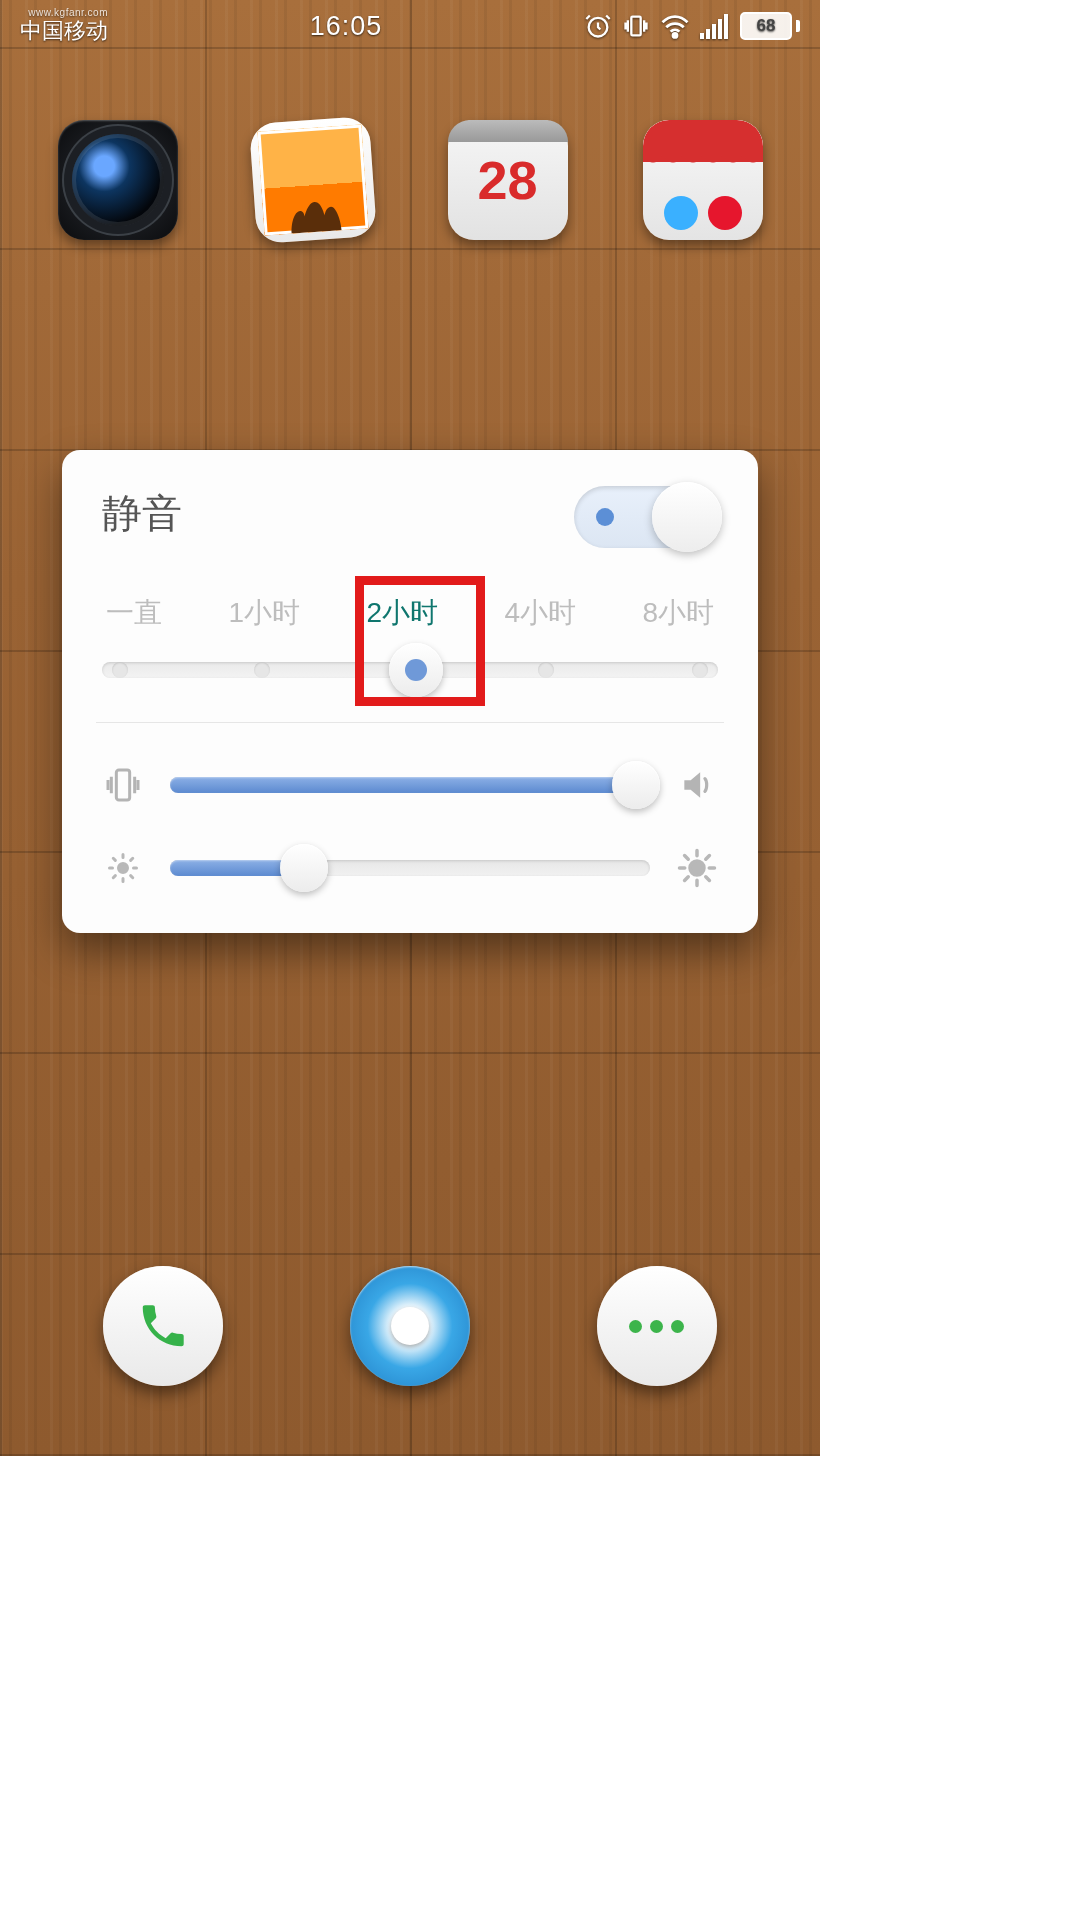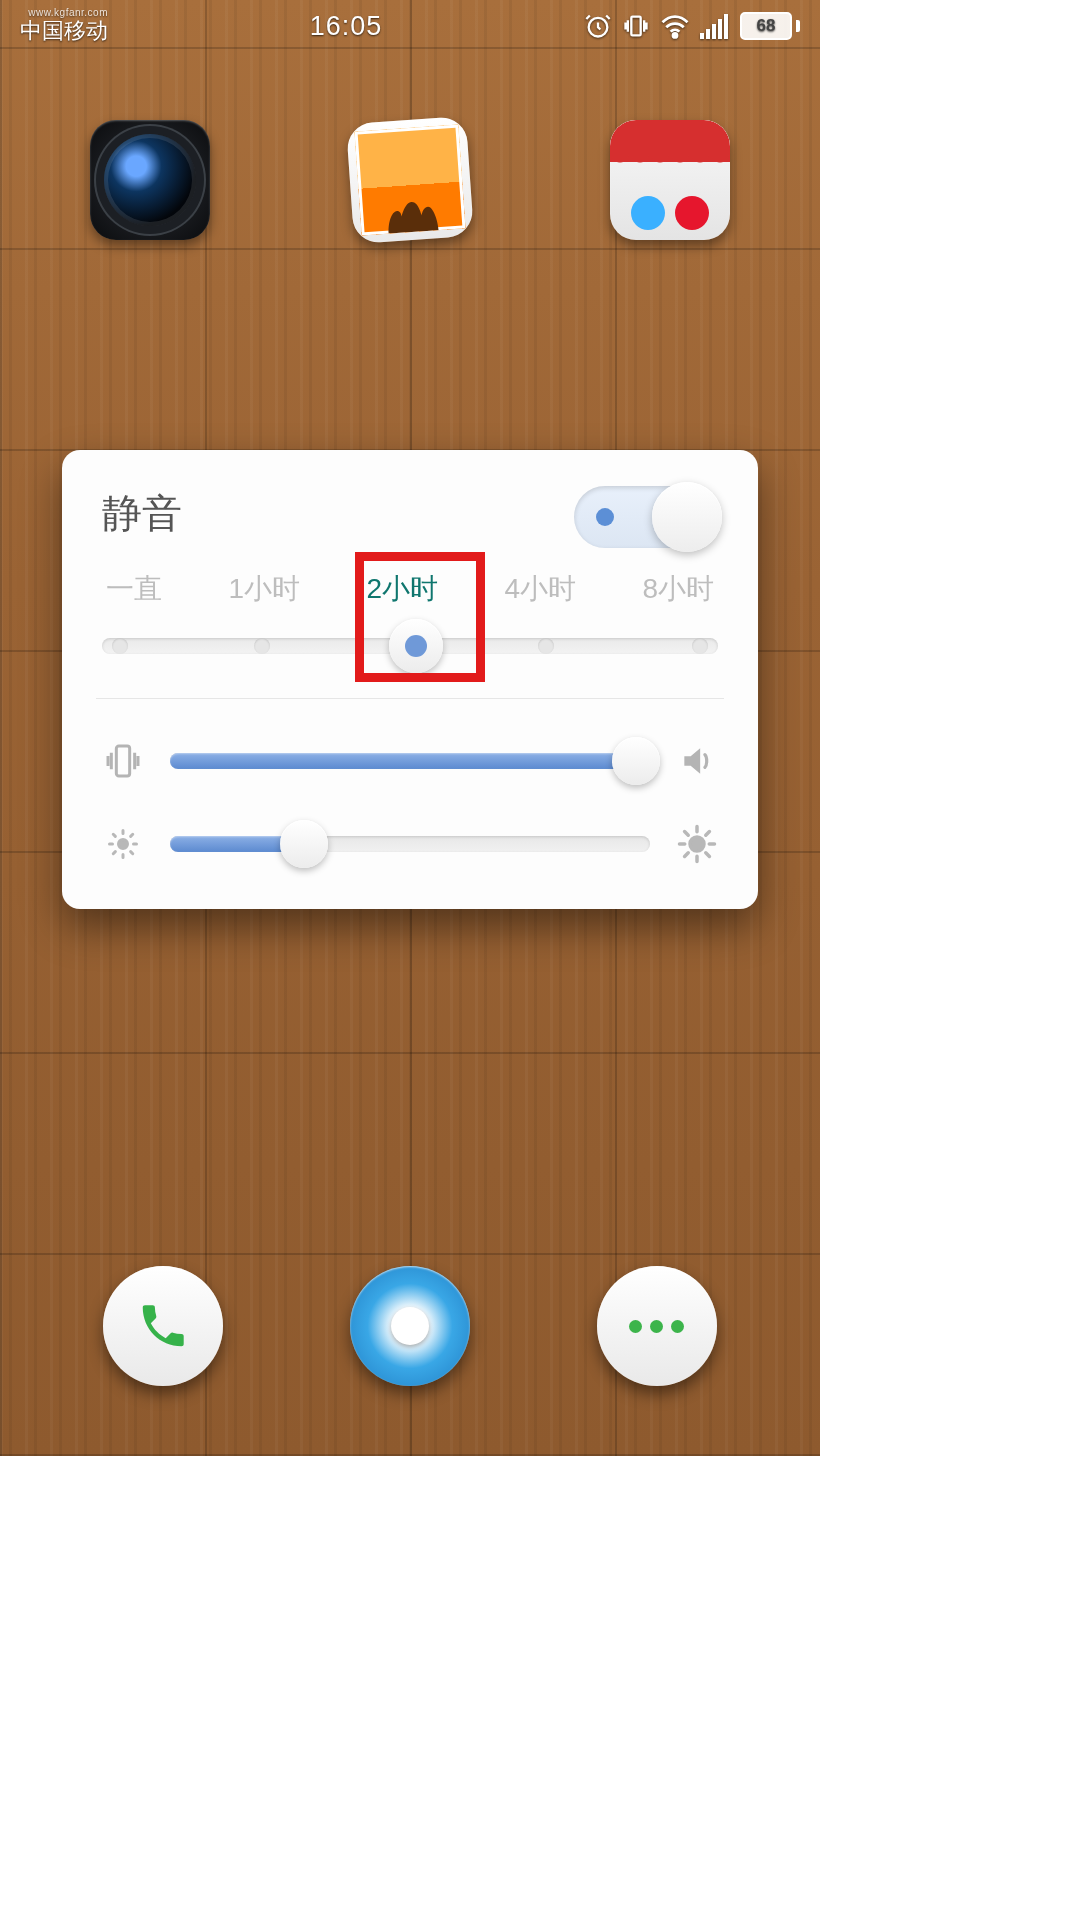--- a/index.html
+++ b/index.html
@@ -94,21 +94,21 @@
   position: absolute; left: 22px; top: 50%; transform: translateY(-50%);
   width: 18px; height: 18px; border-radius: 50%; background: #5c8fd6;
 }
 .toggle-knob {
   position: absolute; right: -4px; top: -4px; width: 70px; height: 70px; border-radius: 50%;
   background: linear-gradient(180deg,#fff,#ededed);
   box-shadow: 0 3px 8px rgba(0,0,0,.25), inset 0 1px 1px #fff;
 }
 
 
-.duration { margin-top: 22px; position: relative; }
+.duration { margin-top: 46px; position: relative; }
 .duration-labels { display: flex; justify-content: space-between; font-size: 28px; color: #bdbdbd; padding: 0 4px; }
 .duration-labels .active { color: #0f766e; }
 .duration-track {
   margin-top: 30px; height: 16px; border-radius: 10px;
   background: linear-gradient(180deg,#eaeaea,#f3f3f3);
   box-shadow: inset 0 1px 3px rgba(0,0,0,.15);
   position: relative;
 }
 .duration-track .tick {
   position: absolute; top: 50%; transform: translate(-50%,-50%);
@@ -215,20 +215,24 @@
 <div class="app-row">
   <div class="app app-camera">
       <div class="lens"></div>
     </div>
   <div class="app app-gallery">
     <div class="photo">
       <svg width="70" height="44" viewBox="0 0 70 44">
         <path fill="#5a2e0a" d="M10 44c0-10 4-22 10-22 4 0 4 6 4 6s4-14 11-14 9 14 9 14 2-8 7-8 9 14 9 24H10z"></path>
       </svg>
     </div>
+  </div>
+  <div class="app app-calendar">
+    <div class="cal-top"></div>
+    <span class="cal-day">28</span>
   </div>
   <div class="app app-store">
     <div class="awning"></div>
     <div class="store-body">
         <div class="qqico"></div>
         <div class="weibo"></div>
       </div>
   </div>
 </div>
 

